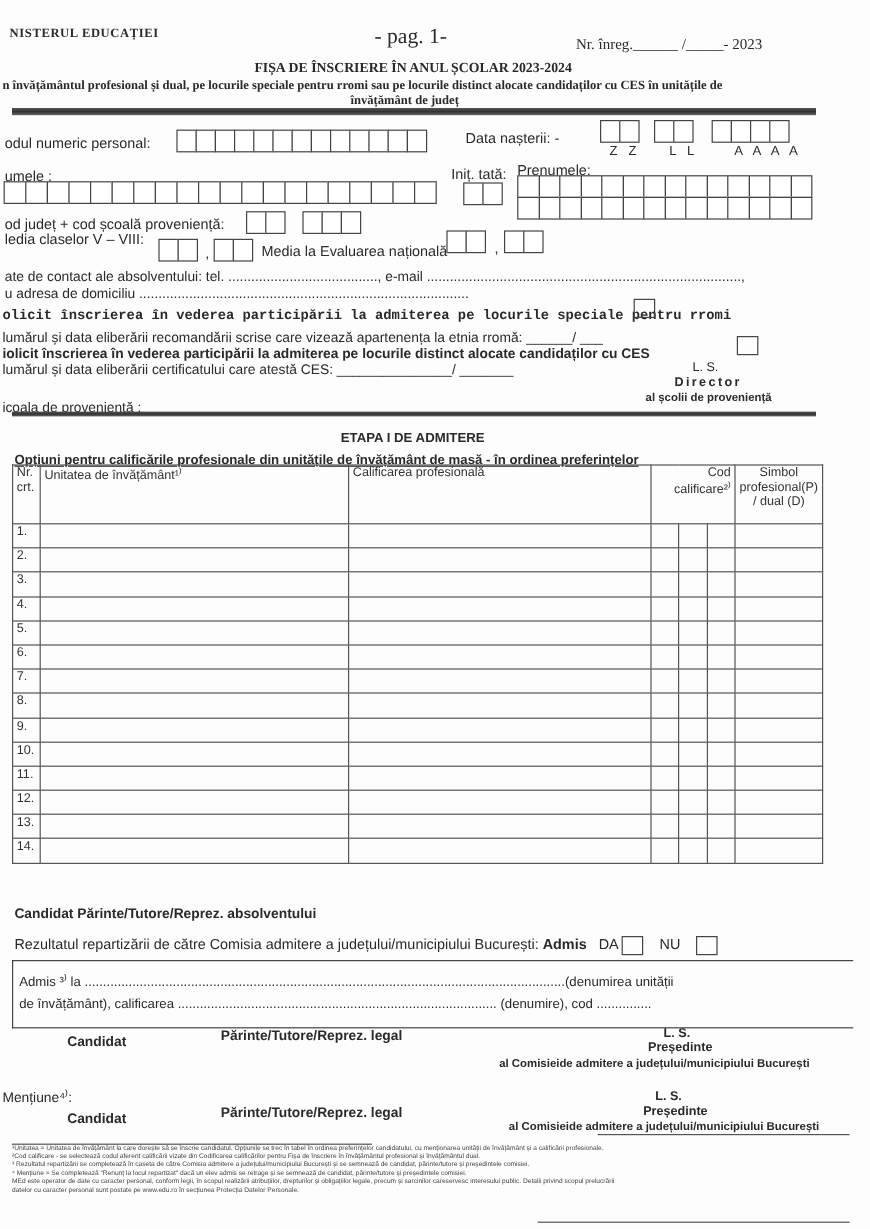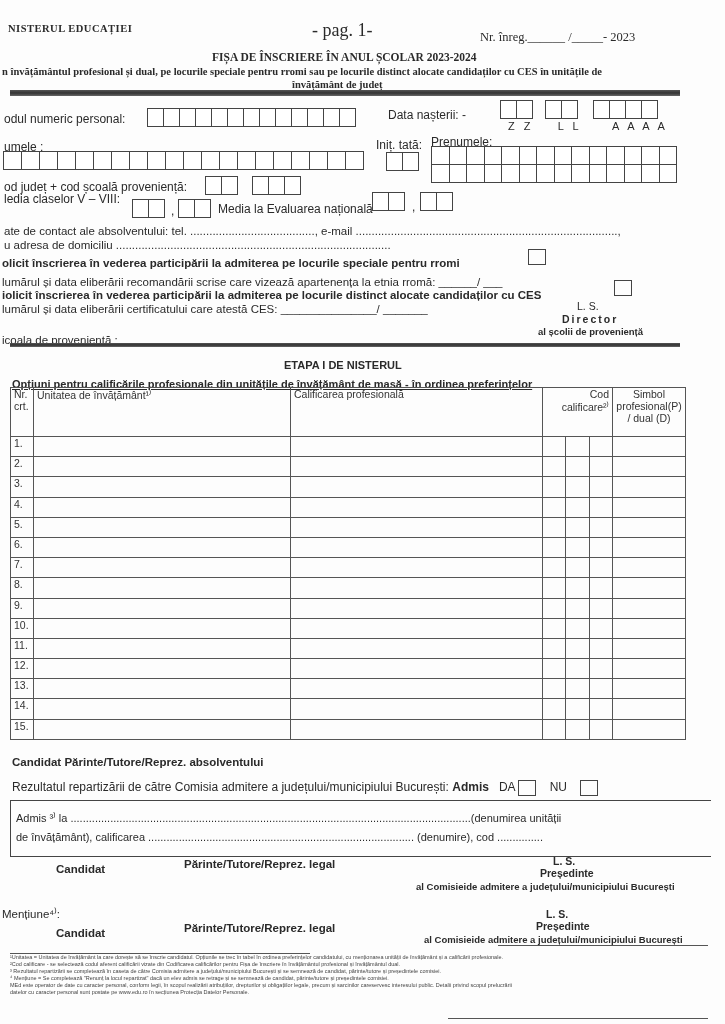--- a/index.html
+++ b/index.html
@@ -156,33 +156,33 @@
   </div>
 <div class="abs" style="left:412px;top:200px;font-size:12px;">,</div>
 <div class="boxgrp" style="left:421px;top:192px;">
     <span class="box"></span>
     <span class="box"></span>
   </div>
 
 <div class="abs small" style="left:4px;top:225px;font-size:11.5px;">ate de contact ale absolventului: tel. ......................................., e-mail ..................................................................................,</div>
 <div class="abs small" style="left:4px;top:239px;font-size:11.5px;">u adresa de domiciliu ......................................................................................</div>
 
-<div class="abs small bold" style="left:2px;top:257px;font-size:11.5px;">olicit înscrierea în vederea participării la admiterea pe locurile speciale pentru rromi</div>
+<div class="abs small bold" style="left:2px;top:257px;font-size:11.5px;font-family:Liberation Mono, monospace;">olicit înscrierea în vederea participării la admiterea pe locurile speciale pentru rromi</div>
 <span class="abs cb" style="left:528px;top:249px;"></span>
 <div class="abs small" style="left:2px;top:276px;font-size:11.5px;">lumărul și data eliberării recomandării scrise care vizează apartenența la etnia rromă: ______/ ___</div>
 <div class="abs small bold" style="left:2px;top:289px;font-size:11.5px;">iolicit înscrierea în vederea participării la admiterea pe locurile distinct alocate candidaților cu CES</div>
 <span class="abs cb" style="left:614px;top:280px;"></span>
 <div class="abs small" style="left:2px;top:303px;font-size:11.5px;">lumărul și data eliberării certificatului care atestă CES: _______________/ _______</div>
 <div class="abs" style="left:577px;top:300px;font-size:10.5px;">L. S.</div>
 <div class="abs bold" style="left:562px;top:313px;font-size:10.5px;letter-spacing:2px;">Director</div>
 <div class="abs bold" style="left:538px;top:326px;font-size:9.5px;">al școlii de proveniență</div>
 <div class="abs small" style="left:2px;top:334px;font-size:11.5px;">icoala de proveniență : ___________________________________________</div>
 <div class="thick" style="top:343px;height:4px;"></div>
 
-<div class="abs bold" style="left:284px;top:359px;font-size:11px;">ETAPA I DE NISTERUL</div>
+<div class="abs bold" style="left:284px;top:359px;font-size:11px;">ETAPA I DE ADMITERE</div>
 <div class="abs bold" style="left:12px;top:378px;font-size:11px;text-decoration:underline;">Opțiuni pentru calificările profesionale din unitățile de învățământ de masă - în ordinea preferințelor</div>
 
 <table class="tbl">
   <thead>
     <tr>
       <th style="width:16px;">Nr. crt.</th>
       <th style="width:250px;">Unitatea de învățământ¹⁾</th>
       <th style="width:245px;">Calificarea profesională</th>
       <th colspan="3" style="width:78px;text-align:right;">Cod calificare²⁾</th>
       <th style="width:66px;text-align:center;">Simbol profesional(P) / dual (D)</th>
@@ -308,29 +308,20 @@
       </tr>
     <tr>
         <td>14.</td>
         <td></td>
         <td></td>
         <td></td>
         <td></td>
         <td></td>
         <td></td>
       </tr>
-    <tr>
-        <td>15.</td>
-        <td></td>
-        <td></td>
-        <td></td>
-        <td></td>
-        <td></td>
-        <td></td>
-      </tr>
   </tbody>
 </table>
 
 <div class="abs bold" style="left:12px;top:756px;font-size:11.5px;">Candidat Părinte/Tutore/Reprez. absolventului</div>
 
 <div class="abs" style="left:12px;top:780px;font-size:12px;">
   <span>Rezultatul repartizării de către Comisia admitere a județului/municipiului București:</span>
   <b>Admis</b>
   &nbsp;&nbsp;<span>DA</span>
   <span class="cb"></span>

